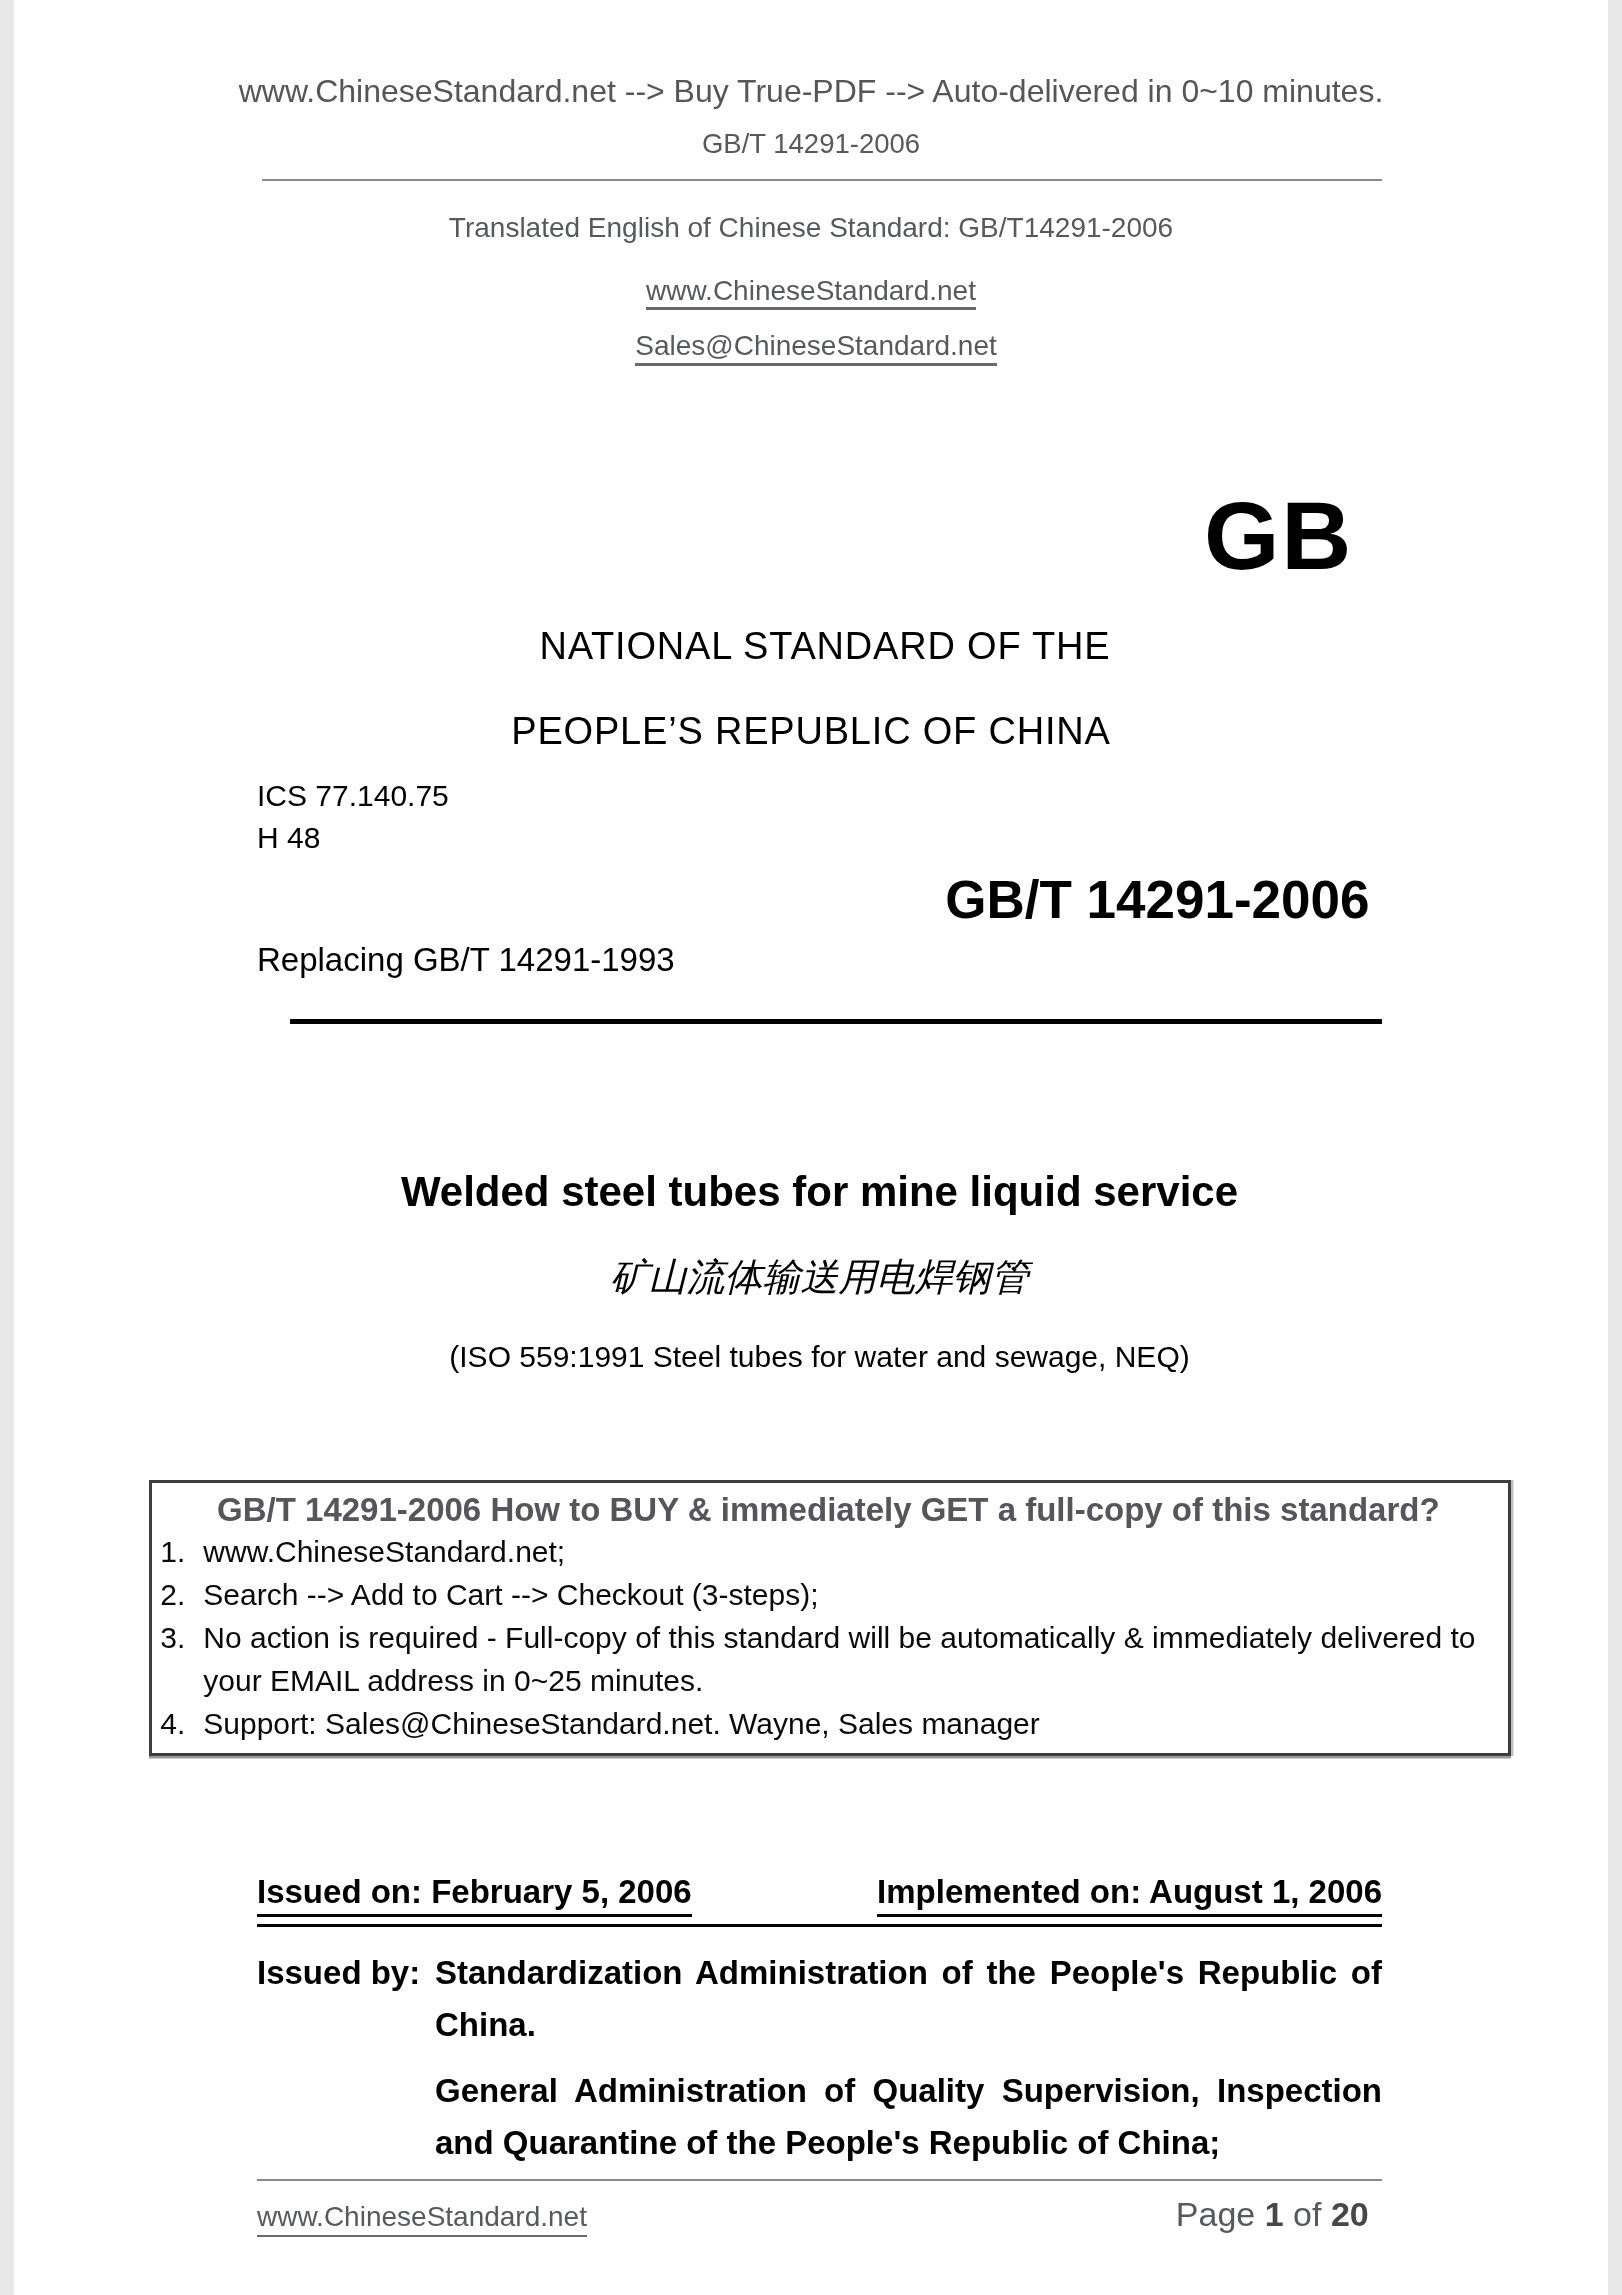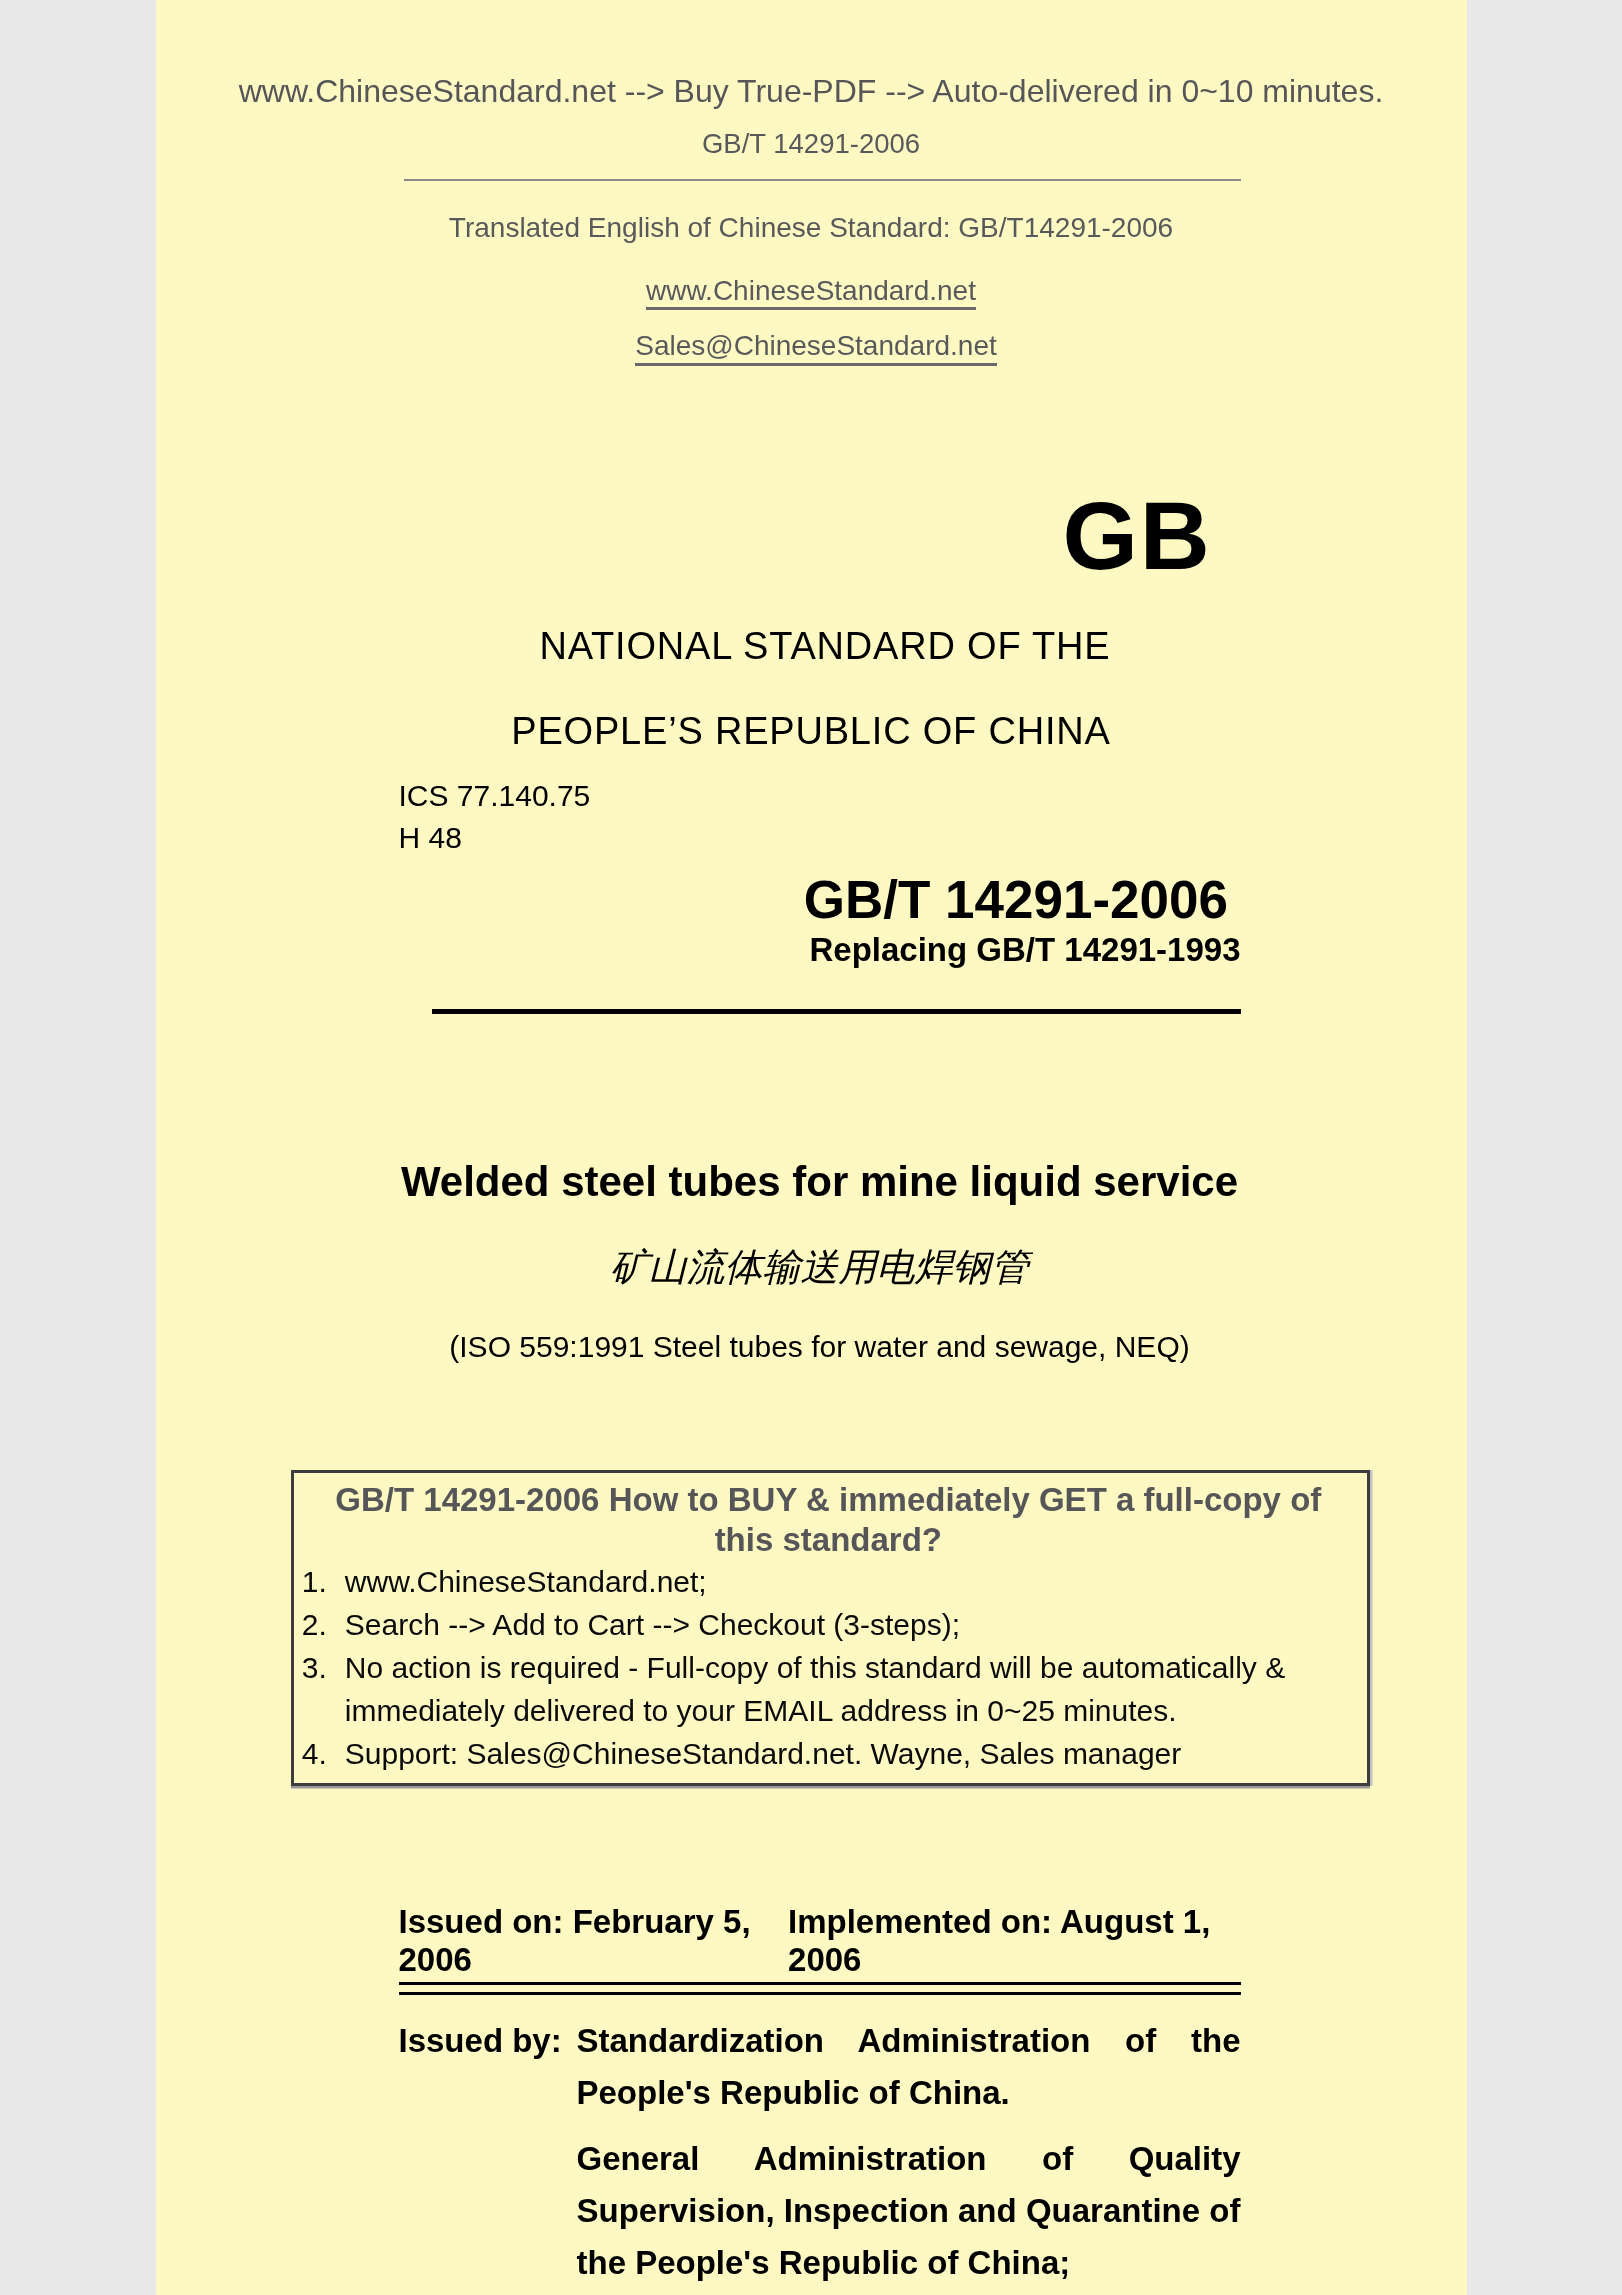--- a/index.html
+++ b/index.html
@@ -1,24 +1,24 @@
 <!DOCTYPE html>
 <html style="font-size:13.3px"><head>
 <meta charset="utf-8">
 <style>
   * { margin: 0; padding: 0; box-sizing: border-box; }
   html, body { background: #e8e8e8; }
   body { font-family: "Liberation Sans", "DejaVu Sans", sans-serif; }
 
   .page {
     position: relative;
-    width: 1311px;
+    width: 1594px;
     height: 2295px;
     margin: 0 auto;
-    background: #fef9c3;
+    background: #ffffff;
     overflow: hidden;
     color: #000;
   }
 
   
   .hdr1 {
     padding-top: 73px;
     text-align: center;
     font-size: 32px;
     line-height: 37px;
@@ -88,25 +88,25 @@
 
   .code-big {
     margin-top: 13.3px;
     margin-right: 12.5px;
     text-align: right;
     font-size: 53px;
     line-height: 55px;
     font-weight: bold;
   }
   .replacing {
-    margin-top: 4px;
-    text-align: right;
+    margin-top: 14px;
+    text-align: left;
     font-size: 33px;
     line-height: 38px;
-    font-weight: bold;
+    font-weight: normal;
   }
   .thick-rule {
     margin: 40px 0 0 33px;
     border: none;
     border-top: 5px solid #000;
   }
 
   
   .title-en {
     margin-top: 143px;

